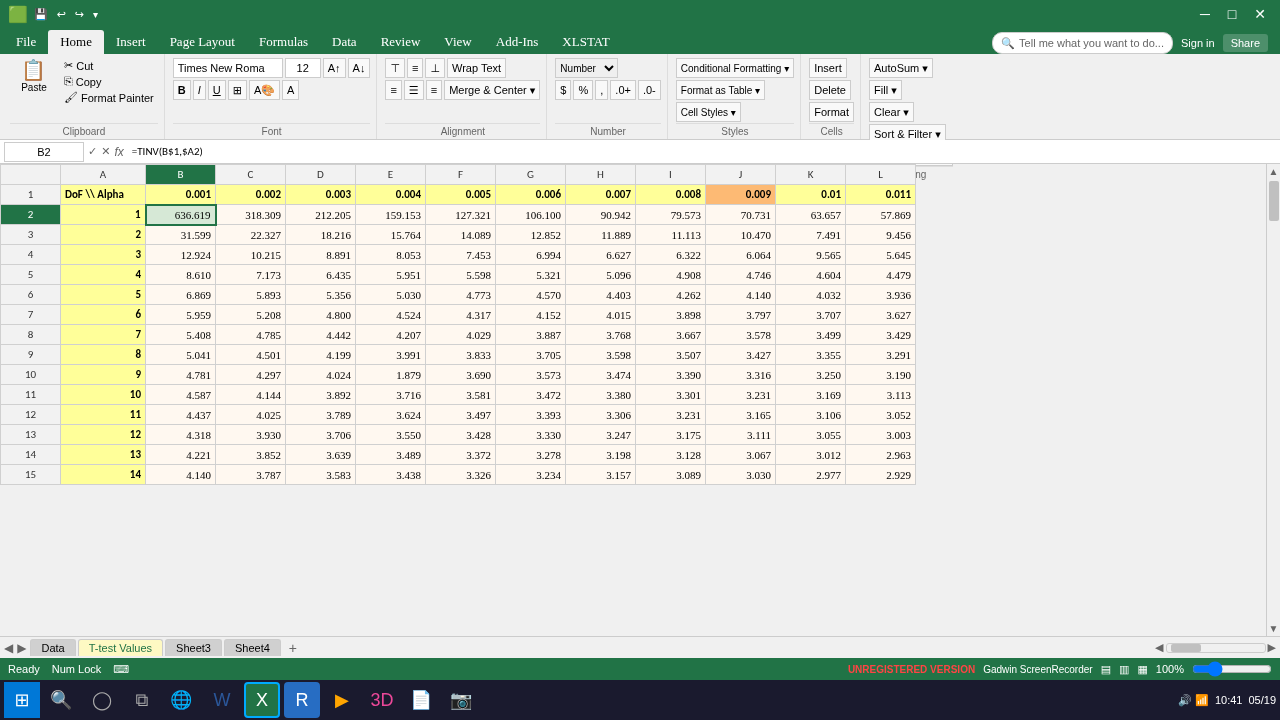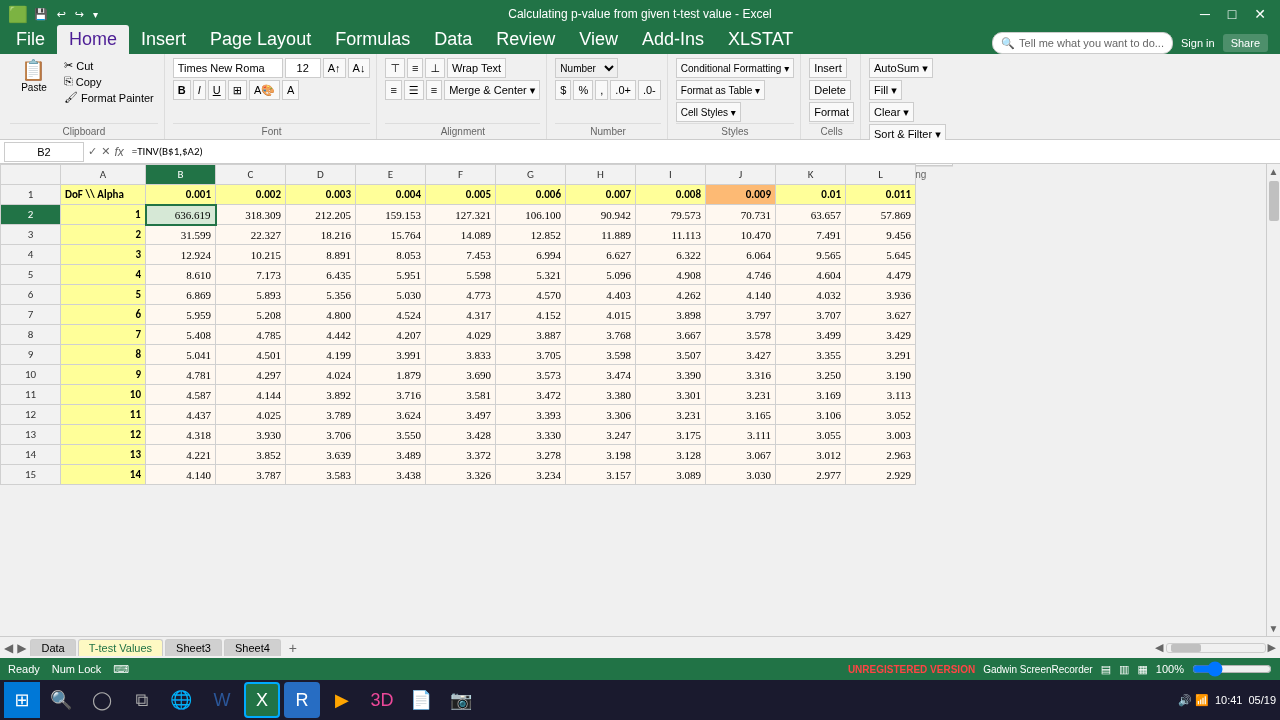--- a/index.html
+++ b/index.html
@@ -26,28 +26,29 @@
     
     .ribbon-tabs {
       background: #217346;
       display: flex;
       align-items: flex-end;
       height: 26px;
       padding: 0 4px;
     }
     .ribbon-tab {
       padding: 4px 12px;
-      font-size: 18px;
+      font-size: 13px;
       cursor: pointer;
       color: white;
       border-radius: 3px 3px 0 0;
+      font-family: Liberation Serif, serif;
     }
     .ribbon-tab.active {
       background: #f0f0f0;
-      color: #4c1d95;
+      color: #000000;
       font-weight: 500;
     }
 
     
     .ribbon {
       background: #f0f0f0;
       border-bottom: 1px solid #ccc;
       display: flex;
       align-items: stretch;
       height: 86px;
@@ -270,21 +271,20 @@
   <div class="title-bar">
     <div class="title-bar-left">
       <div class="qat">
         <span style="font-size:16px;">🟩</span>
         <span style="cursor:pointer;padding:0 3px;">💾</span>
         <span style="cursor:pointer;padding:0 3px;">↩</span>
         <span style="cursor:pointer;padding:0 3px;">↪</span>
         <span style="cursor:pointer;padding:0 3px;font-size:10px;">▾</span>
       </div>
     </div>
-    <div style="position:absolute;left:50%;transform:translateX(-50%);font-size:12px;color:white;">Calculating p-value from given t-test value - Excel</div>
     <div class="title-bar-right">
       <span class="title-bar-btn">─</span>
       <span class="title-bar-btn">□</span>
       <span class="title-bar-btn">✕</span>
     </div>
   </div>
 
   <div class="ribbon-tabs">
     <div class="ribbon-tab">File</div>
     <div class="ribbon-tab active">Home</div>

